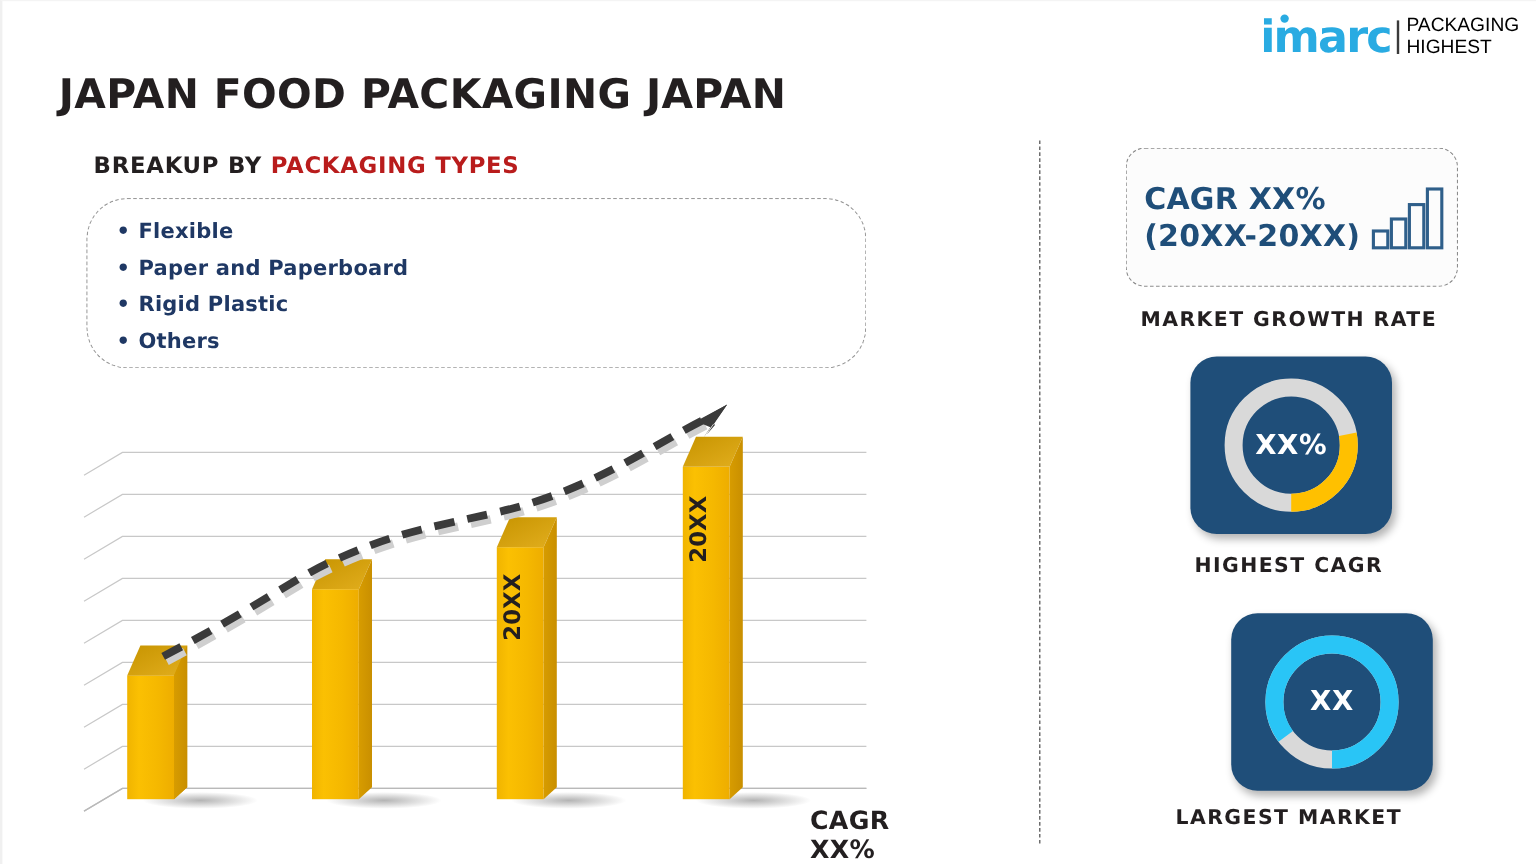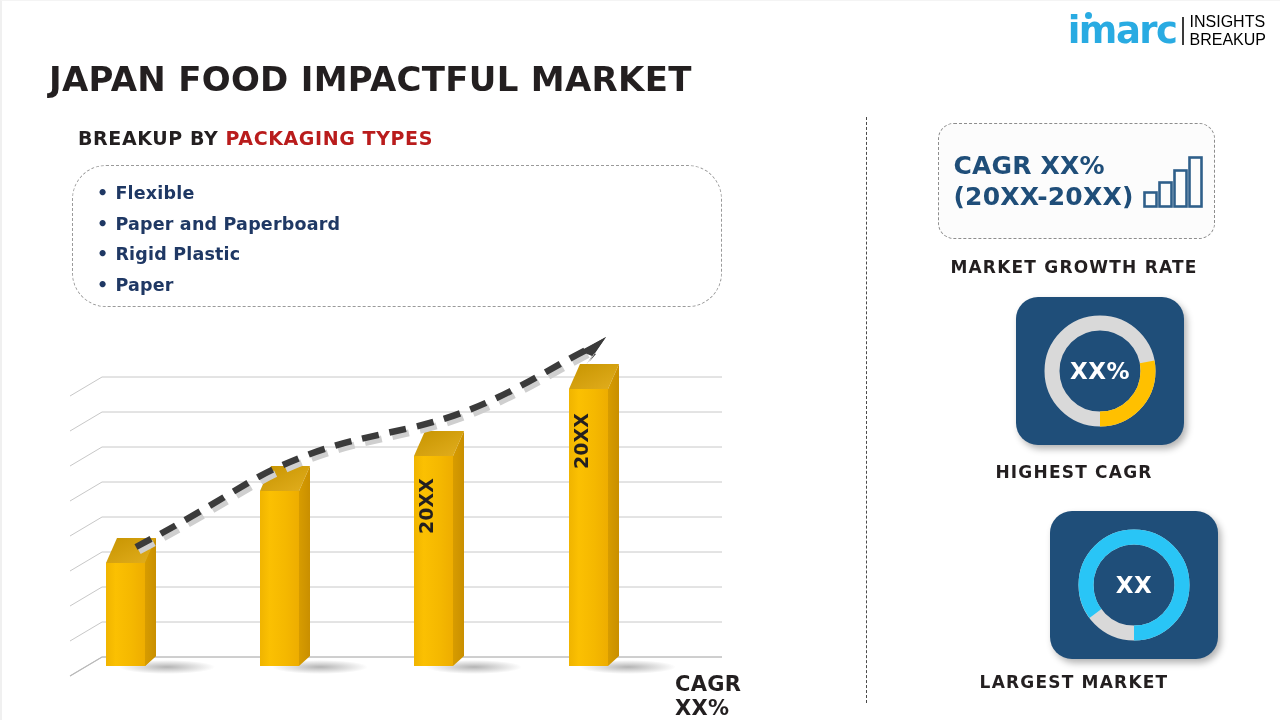--- a/index.html
+++ b/index.html
@@ -110,64 +110,64 @@
     font-family: "DejaVu Sans", sans-serif;
   }
   #caption-growth { left: 864px; width: 416px; top: 256px; }
   #caption-cagr   { left: 864px; width: 416px; top: 461px; }
   #caption-market { left: 864px; width: 416px; top: 671px; }
 
   .donut-card {
     position: absolute; width: 168px; height: 148px;
     background: #1f4e79; border-radius: 22px;
     box-shadow: 3px 4px 7px rgba(0,0,0,.30);
-    display: flex; align-items: center; justify-content: center; margin-left: 24px;
+    display: flex; align-items: center; justify-content: center;
   }
   #donut-card-1 { left: 990px; top: 296px; }
   #donut-card-2 { left: 1024px; top: 510px; }
   .donut-value {
     position: absolute;
     font-size: 23px; font-weight: bold; color: #ffffff;
     letter-spacing: .5px;
     font-family: "DejaVu Sans", sans-serif;
   }
 </style>
 </head>
 <body>
 
 <div id="page">
 
   <div id="logo">
     <div id="logo-dot"></div>
     <div id="logo-word">imarc</div>
     <div id="logo-bar"></div>
     <div>
-      <div>INSIGHTS</div>
-      <div>BREAKUP</div>
-    </div>
-  </div>
-
-  <div id="page-title">JAPAN FOOD IMPACTFUL MARKET</div>
+      <div>PACKAGING</div>
+      <div>HIGHEST</div>
+    </div>
+  </div>
+
+  <div id="page-title">JAPAN FOOD PACKAGING JAPAN</div>
 
   <div id="subtitle">
     <span>BREAKUP BY </span><span class="accent">PACKAGING TYPES</span>
   </div>
 
   <div id="bullet-box">
     <div class="bullet-item">
       <span class="dot">•</span><span>Flexible</span>
     </div>
     <div class="bullet-item">
       <span class="dot">•</span><span>Paper and Paperboard</span>
     </div>
     <div class="bullet-item">
       <span class="dot">•</span><span>Rigid Plastic</span>
     </div>
     <div class="bullet-item">
-      <span class="dot">•</span><span>Paper</span>
+      <span class="dot">•</span><span>Others</span>
     </div>
   </div>
 
   <div id="divider"></div>
 
   <div id="chart">
     <svg id="chart-svg" width="700" height="380" viewBox="0 0 700 380">
       <defs>
         <linearGradient id="gradFront" x1="0" y1="0" x2="1" y2="0">
           <stop offset="0%" stop-color="#f0b400"></stop>

